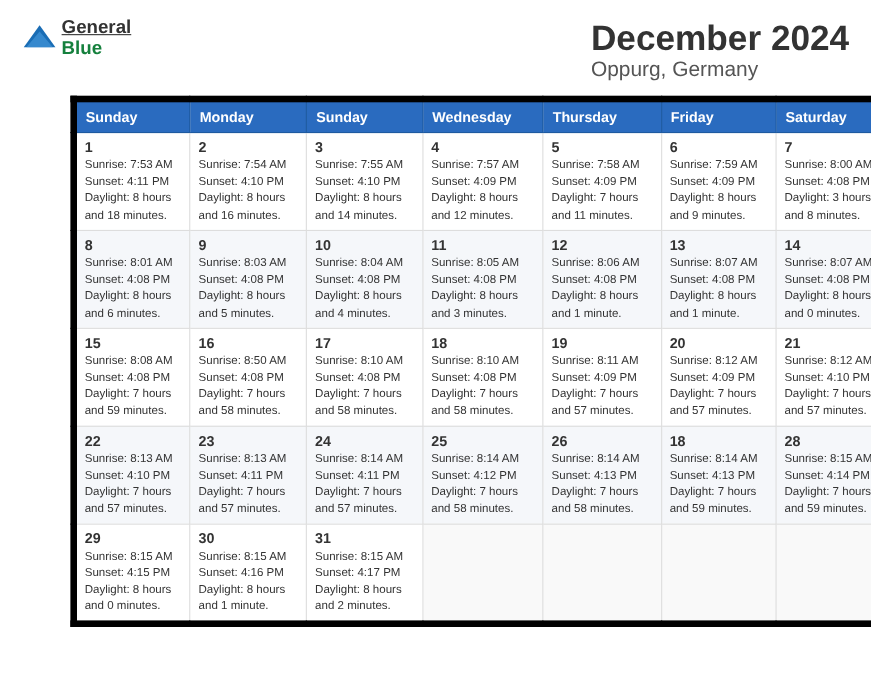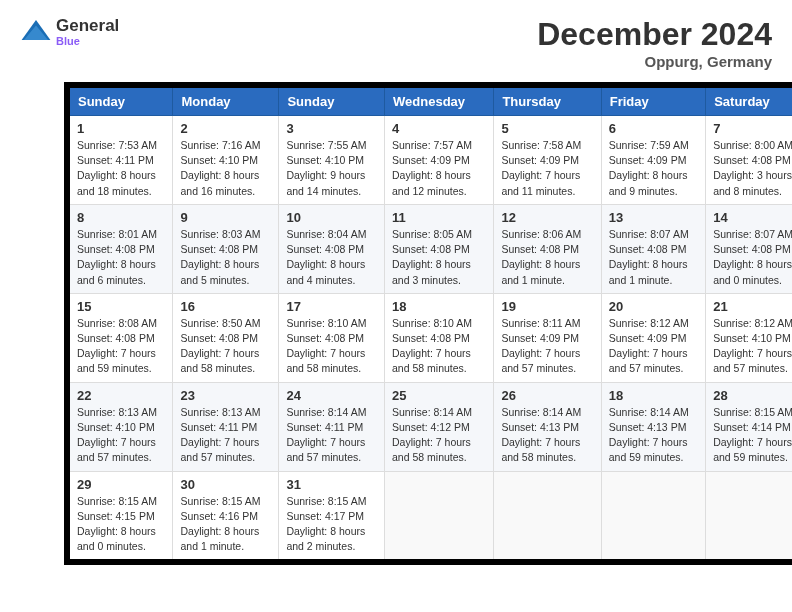--- a/index.html
+++ b/index.html
@@ -24,31 +24,29 @@
     .logo-text {
       display: flex;
       flex-direction: column;
       line-height: 1.1;
     }
     .logo-icon {
       width: 32px;
       height: 32px;
     }
     .title-block {
-      text-align: right;
     }
     .month-title {
       font-size: 32px;
       font-weight: bold;
       color: #333;
     }
     .location {
-      font-size: 15px;
+      font-size: 19px;
       color: #555;
-      font-weight: bold;
     }
     .calendar {
       width: 100%;
       border-collapse: collapse;
       border: 6px solid #000000;
       margin-left: 44px;
     }
     .calendar th {
       background-color: #2a6bbf;
       color: #fff;
@@ -87,22 +85,22 @@
 </head>
 <body>
 
 <div class="header">
   <div class="logo">
     <svg class="logo-icon" viewBox="0 0 40 40" xmlns="http://www.w3.org/2000/svg">
       <polygon points="20,5 38,30 2,30" fill="#1a6db5"></polygon>
       <polygon points="20,12 35,30 5,30" fill="#4a9de0" opacity="0.6"></polygon>
     </svg>
     <div class="logo-text">
-      <span style="font-size:17px;font-weight:bold;color:#333;line-height:1.1;">General</span>
-      <span style="font-size:11px;font-weight:bold;color:#8b5cf6;line-height:1.1;">Blue</span>
+      <span style="font-size:17px;font-weight:bold;color:#333;line-height:1.1;text-decoration:underline;">General</span>
+      <span style="font-size:17px;font-weight:bold;color:#15803d;line-height:1.1;">Blue</span>
     </div>
   </div>
   <div class="title-block">
     <div class="month-title">December 2024</div>
     <div class="location">Oppurg, Germany</div>
   </div>
 </div>
 
 <table class="calendar">
   <thead>
@@ -117,25 +115,25 @@
       </tr>
   </thead>
   <tbody id="calendar-body">
   <tr>
         <td>
           <span class="day-num">1</span>
           <div class="day-info"><span>Sunrise: 7:53 AM</span><br><span>Sunset: 4:11 PM</span><br><span>Daylight: 8 hours and 18 minutes.</span></div>
         </td>
         <td>
           <span class="day-num">2</span>
-          <div class="day-info"><span>Sunrise: 7:16 AM</span><br><span>Sunset: 4:10 PM</span><br><span>Daylight: 8 hours and 16 minutes.</span></div>
+          <div class="day-info"><span>Sunrise: 7:54 AM</span><br><span>Sunset: 4:10 PM</span><br><span>Daylight: 8 hours and 16 minutes.</span></div>
         </td>
         <td>
           <span class="day-num">3</span>
-          <div class="day-info"><span>Sunrise: 7:55 AM</span><br><span>Sunset: 4:10 PM</span><br><span>Daylight: 9 hours and 14 minutes.</span></div>
+          <div class="day-info"><span>Sunrise: 7:55 AM</span><br><span>Sunset: 4:10 PM</span><br><span>Daylight: 8 hours and 14 minutes.</span></div>
         </td>
         <td>
           <span class="day-num">4</span>
           <div class="day-info"><span>Sunrise: 7:57 AM</span><br><span>Sunset: 4:09 PM</span><br><span>Daylight: 8 hours and 12 minutes.</span></div>
         </td>
         <td>
           <span class="day-num">5</span>
           <div class="day-info"><span>Sunrise: 7:58 AM</span><br><span>Sunset: 4:09 PM</span><br><span>Daylight: 7 hours and 11 minutes.</span></div>
         </td>
         <td>

